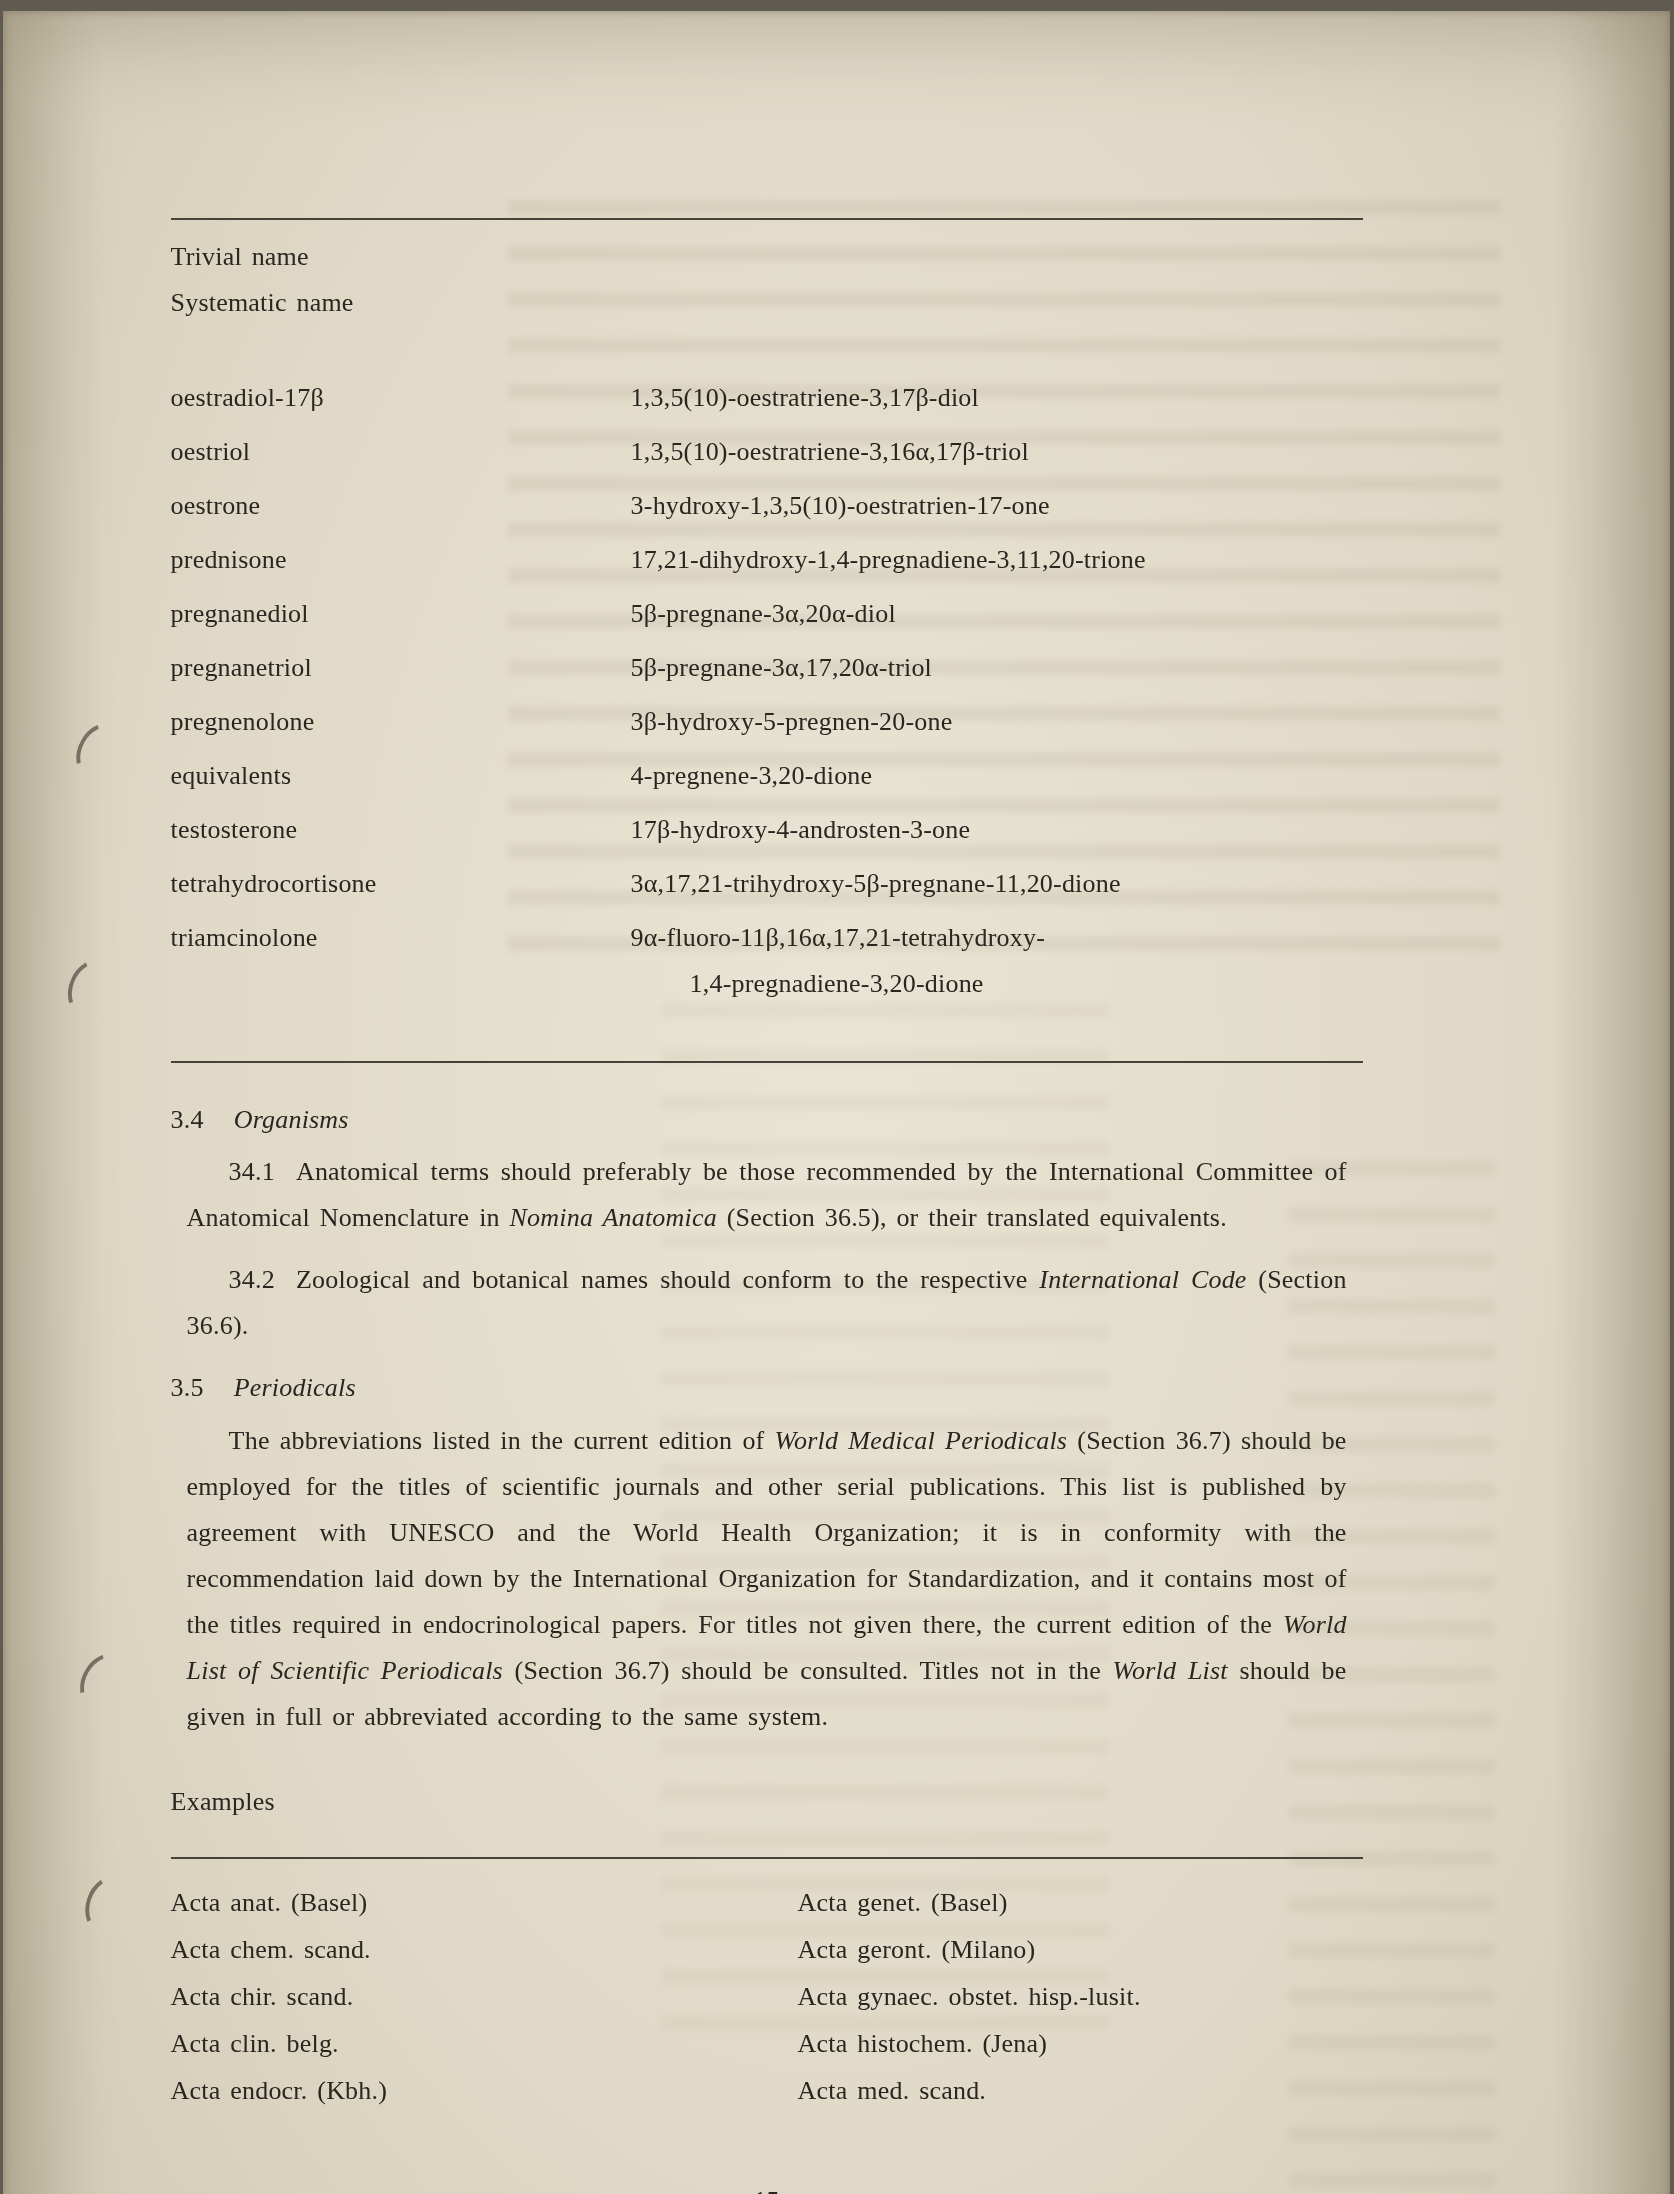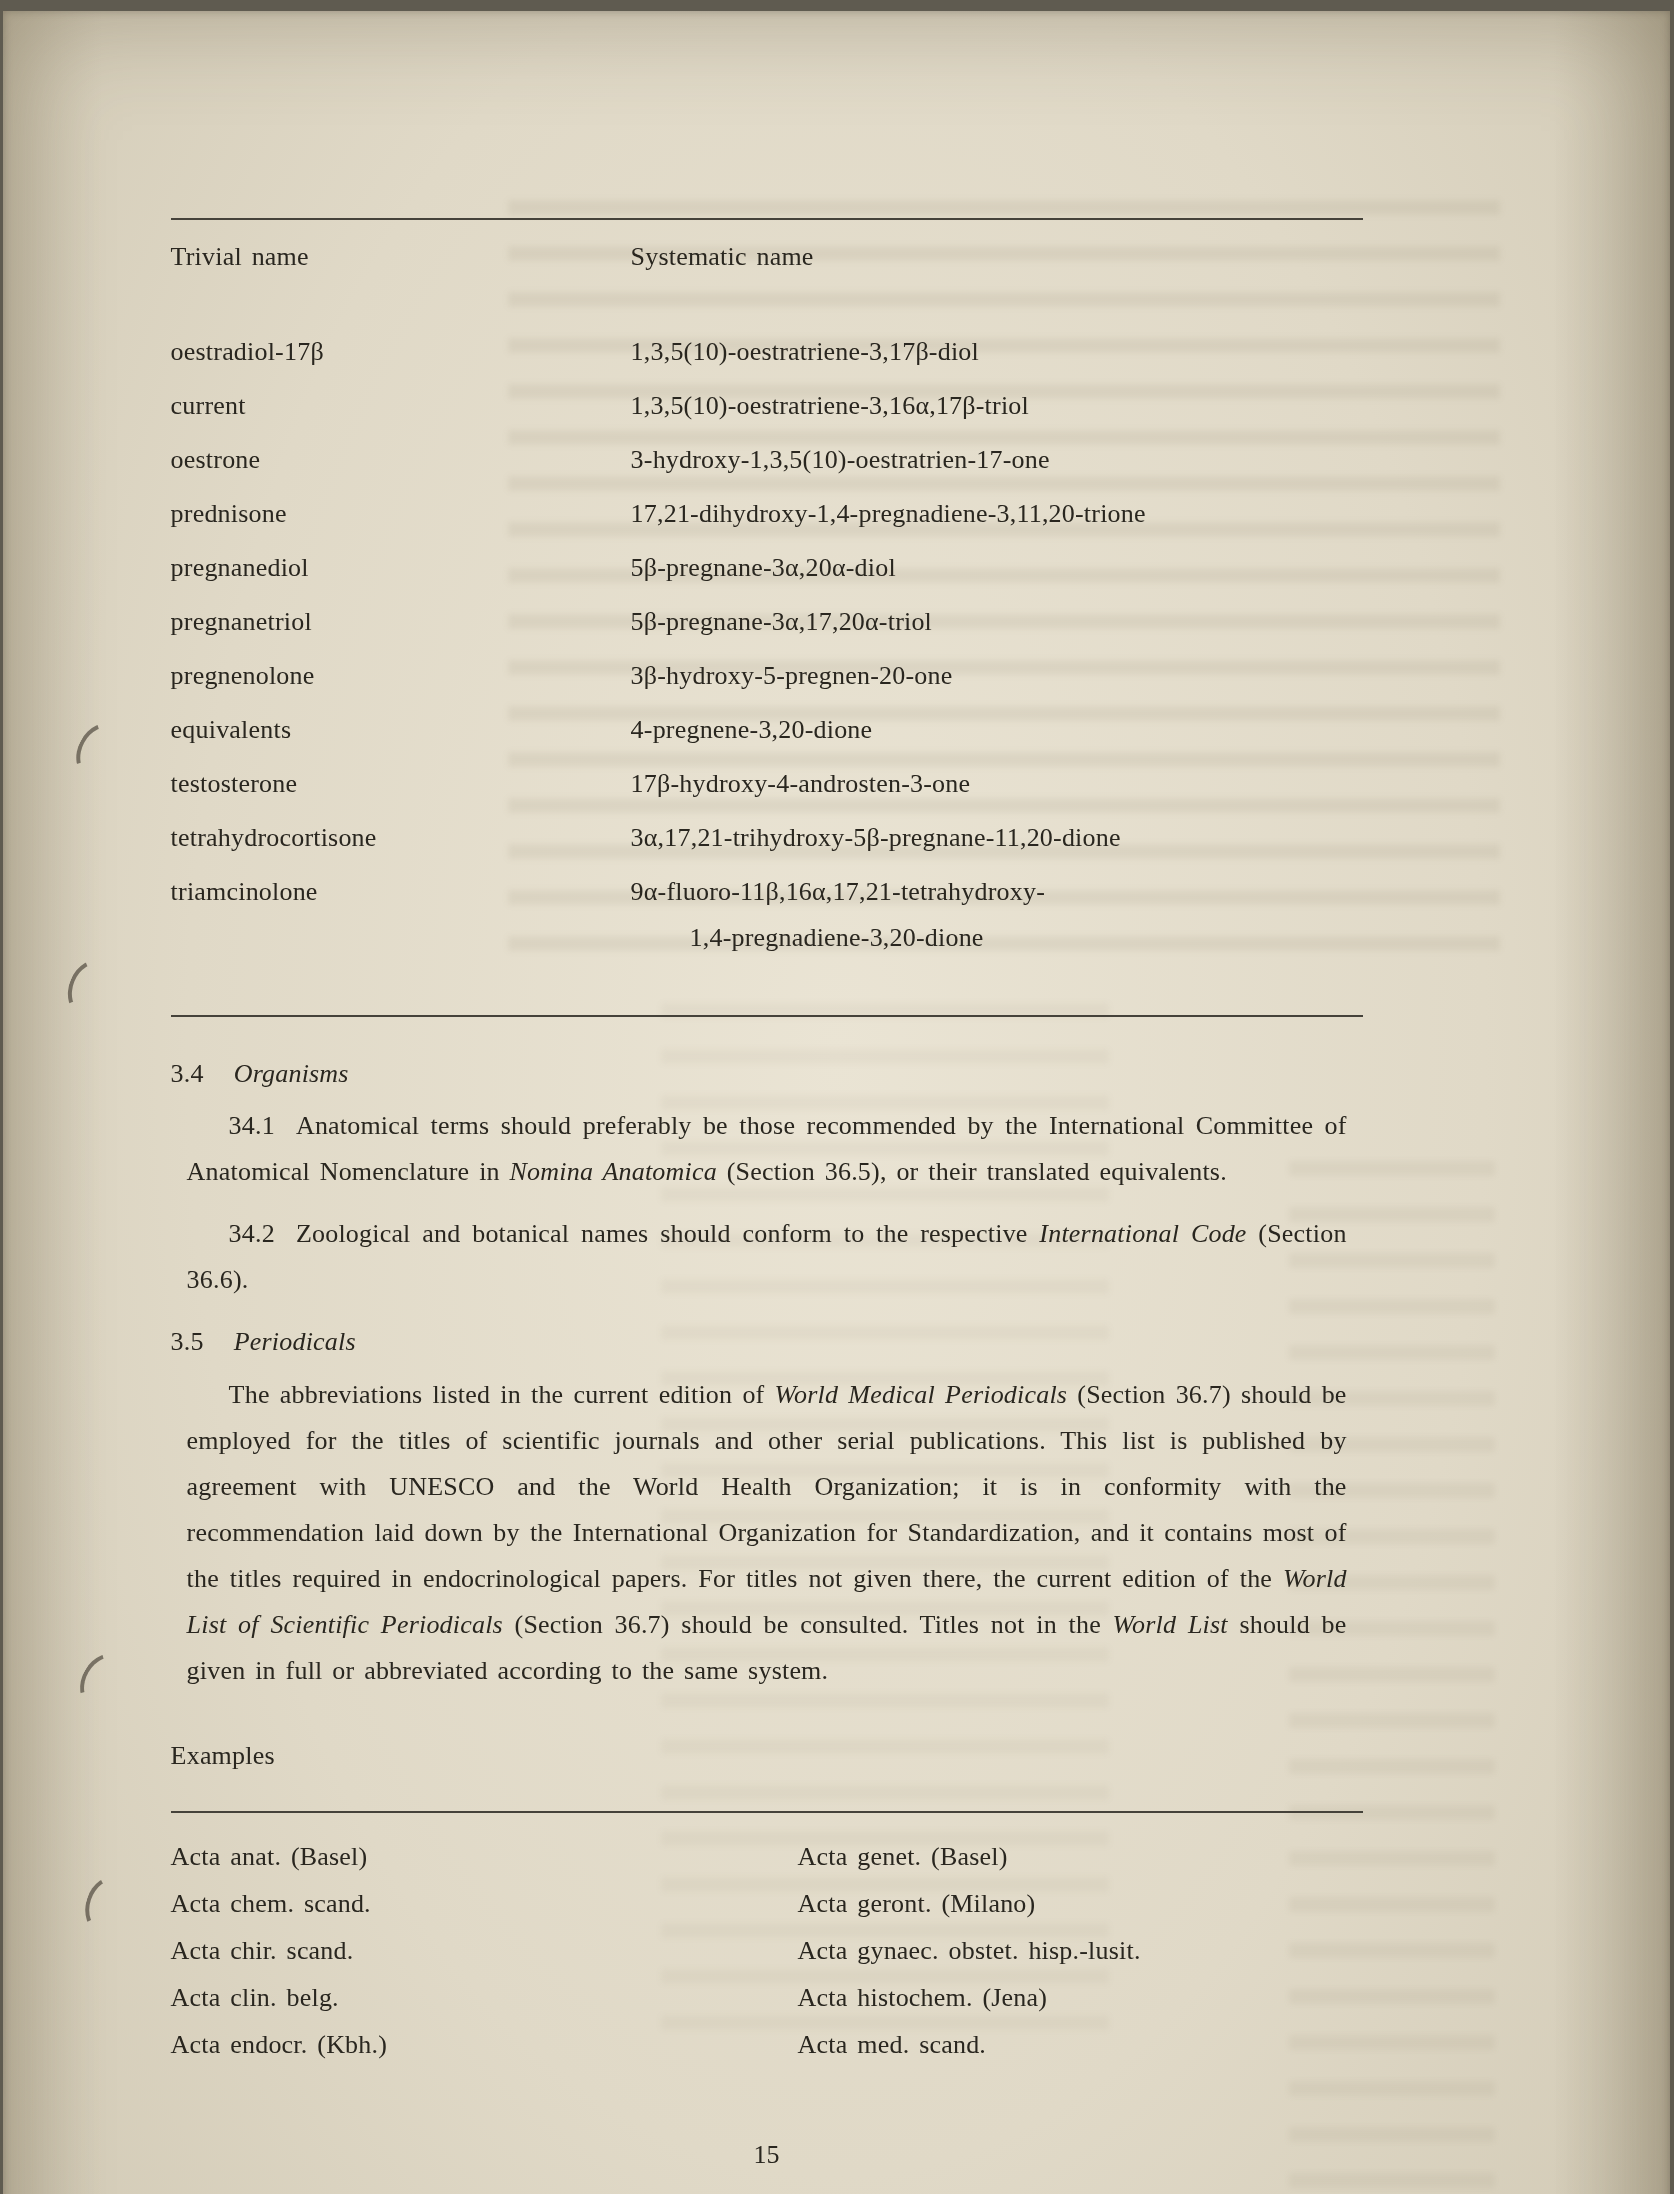--- a/index.html
+++ b/index.html
@@ -19,21 +19,21 @@
     box-shadow: inset 0 0 97px 13px rgba(95,85,60,0.32), inset 0 0 8.8px rgba(60,55,45,0.35);
   }
   .content{
     position:relative;z-index:2;
     padding:0 307px 0 168px;
     font-size:26px;line-height:46px;
     letter-spacing:0.2px;word-spacing:3.1px;
   }
   .rule{border:none;border-top:2.2px solid #45423a;margin:0;height:0;}
   #rule-top{margin-top:207px;}
-  .thead{display:flex;margin-top:14px;}
+  .thead{display:flex;margin-top:14px;flex-direction:column;}
   .rows{margin-top:49px;}
   .trow{display:flex;margin-top:8px;}
   .tcell-1{width:460px;flex-shrink:0;}
   .tcell-2{flex:1;}
   .trow-cont{margin-left:519px;}
   #rule-table-bottom{margin-top:54px;}
   h3{font-size:26px;font-weight:normal;margin:0;}
   #h-organisms{margin-top:34px;}
   .hnum{padding-right:30px;}
   .htitle{font-style:italic;}
@@ -90,21 +90,21 @@
       <div class="tcell-1">Trivial name</div>
       <div class="tcell-2">Systematic name</div>
     </div>
 
     <div class="rows">
       <div class="trow">
         <div class="tcell-1">oestradiol-17β</div>
         <div class="tcell-2">1,3,5(10)-oestratriene-3,17β-diol</div>
       </div>
       <div class="trow">
-        <div class="tcell-1">current</div>
+        <div class="tcell-1">oestriol</div>
         <div class="tcell-2">1,3,5(10)-oestratriene-3,16α,17β-triol</div>
       </div>
       <div class="trow">
         <div class="tcell-1">oestrone</div>
         <div class="tcell-2">3-hydroxy-1,3,5(10)-oestratrien-17-one</div>
       </div>
       <div class="trow">
         <div class="tcell-1">prednisone</div>
         <div class="tcell-2">17,21-dihydroxy-1,4-pregnadiene-3,11,20-trione</div>
       </div>

